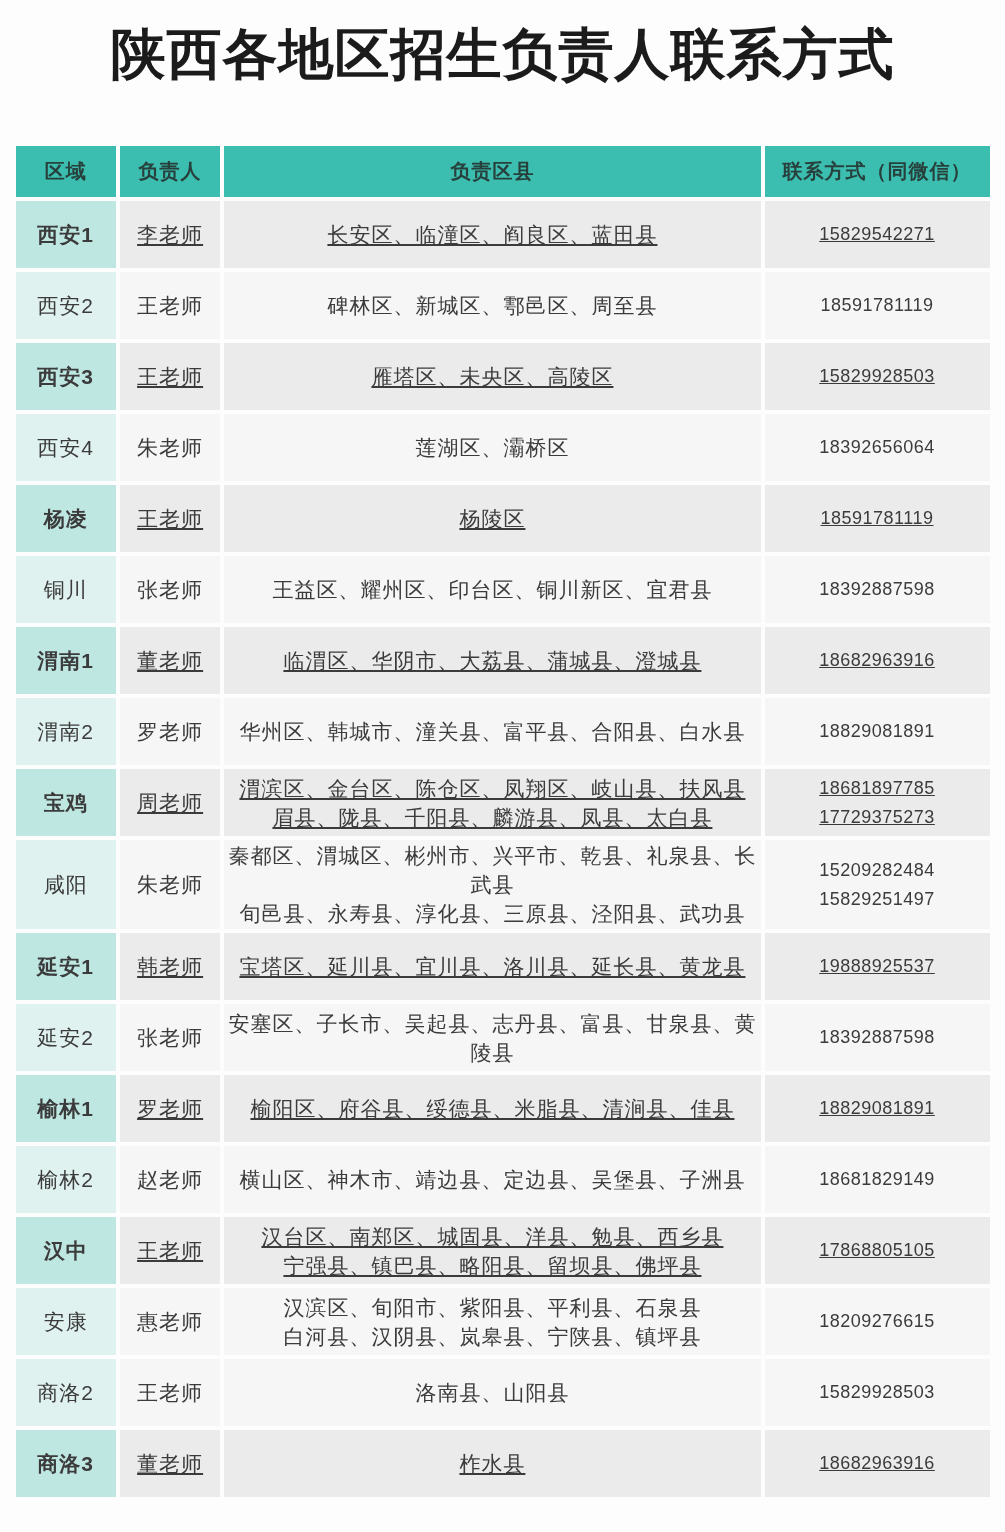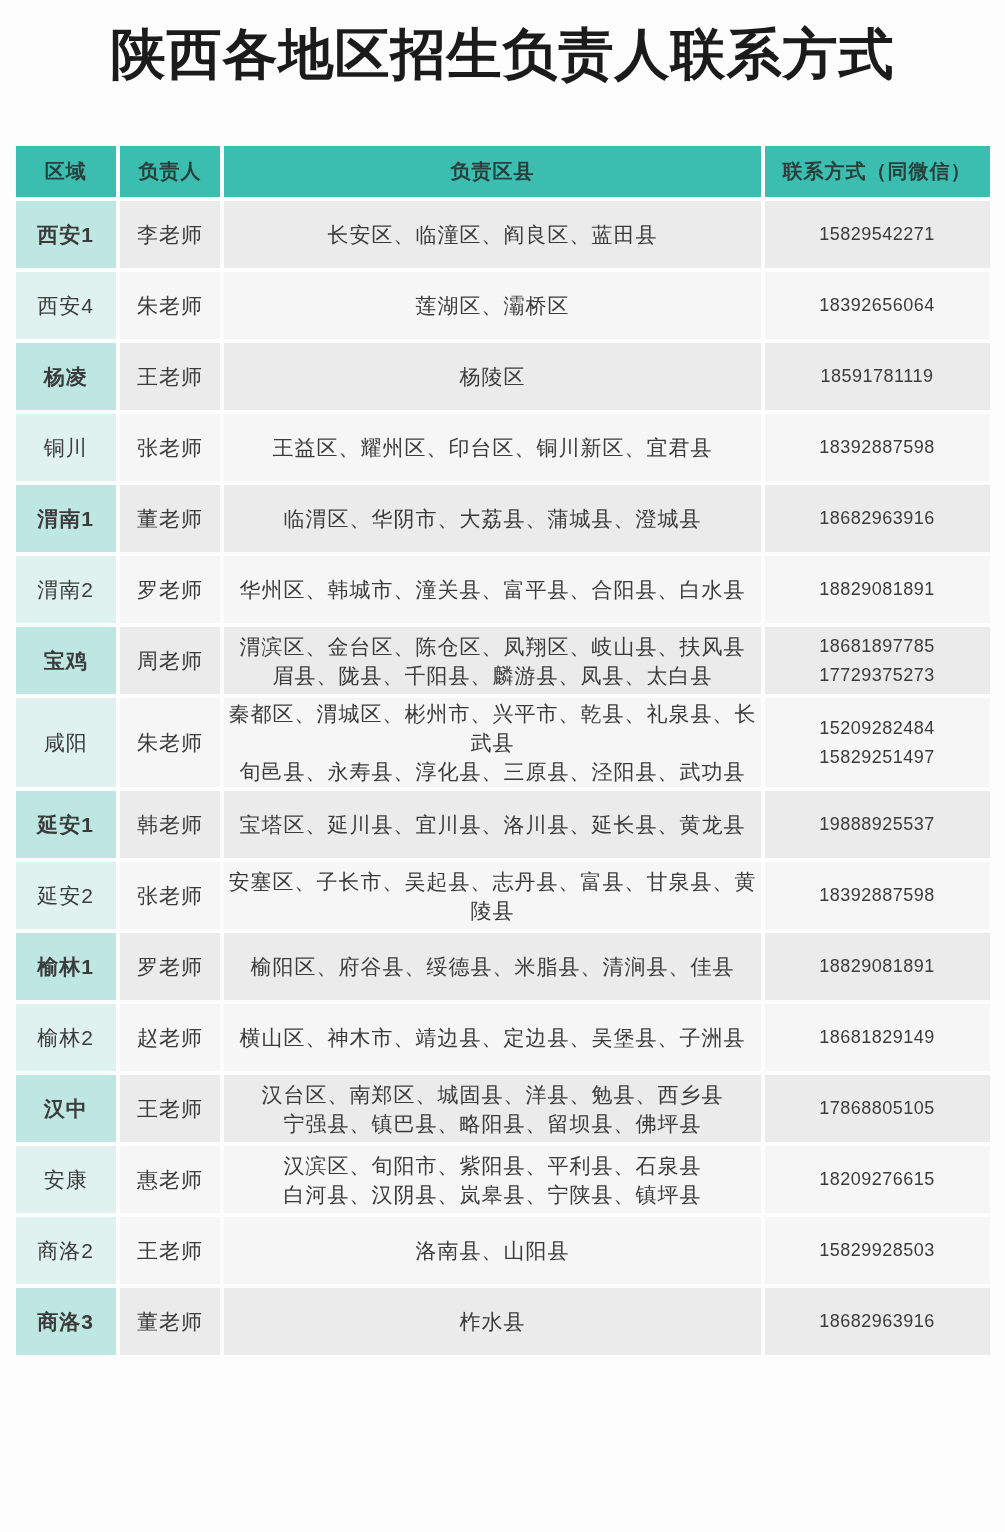--- a/index.html
+++ b/index.html
@@ -48,21 +48,21 @@
     height: 65px;
     text-align: center;
     vertical-align: middle;
     font-size: 21px;
     color: var(--body-text, #3b3b3b);
     line-height: 29px;
     letter-spacing: 1px;
   }
   tr.odd  td.cell-region  { background: var(--region-odd, #bfe7e2); font-weight: bold; }
   tr.even td.cell-region  { background: var(--region-even, #dff2ef); }
-  tr.odd  td.cell-plain   { background: var(--cell-odd, #ebebeb); }
+  tr.odd  td.cell-plain   { background: var(--cell-odd, #ebebeb); text-decoration: underline; }
   tr.even td.cell-plain   { background: var(--cell-even, #f6f6f6); }
   td.cell-phone { font-size: 18px; letter-spacing: 0.5px; }
 </style>
 </head>
 <body>
 
 <div class="page-title">陕西各地区招生负责人联系方式</div>
 
 <table class="contact-table">
   <colgroup>
@@ -89,20 +89,48 @@
         </td>
         <td class="cell-plain cell-district">
           <div>长安区、临潼区、阎良区、蓝田县</div>
         </td>
         <td class="cell-plain cell-phone">
           <div>15829542271</div>
         </td>
       </tr>
       <tr class="even">
         <td class="cell-region">
+          <div>西安2</div>
+        </td>
+        <td class="cell-plain cell-manager">
+          <div>王老师</div>
+        </td>
+        <td class="cell-plain cell-district">
+          <div>碑林区、新城区、鄠邑区、周至县</div>
+        </td>
+        <td class="cell-plain cell-phone">
+          <div>18591781119</div>
+        </td>
+      </tr>
+      <tr class="odd">
+        <td class="cell-region">
+          <div>西安3</div>
+        </td>
+        <td class="cell-plain cell-manager">
+          <div>王老师</div>
+        </td>
+        <td class="cell-plain cell-district">
+          <div>雁塔区、未央区、高陵区</div>
+        </td>
+        <td class="cell-plain cell-phone">
+          <div>15829928503</div>
+        </td>
+      </tr>
+      <tr class="even">
+        <td class="cell-region">
           <div>西安4</div>
         </td>
         <td class="cell-plain cell-manager">
           <div>朱老师</div>
         </td>
         <td class="cell-plain cell-district">
           <div>莲湖区、灞桥区</div>
         </td>
         <td class="cell-plain cell-phone">
           <div>18392656064</div>

